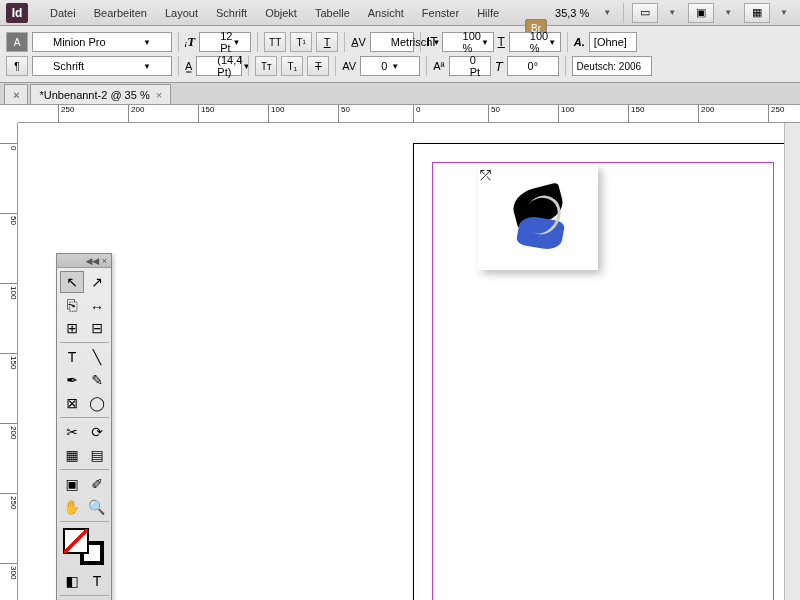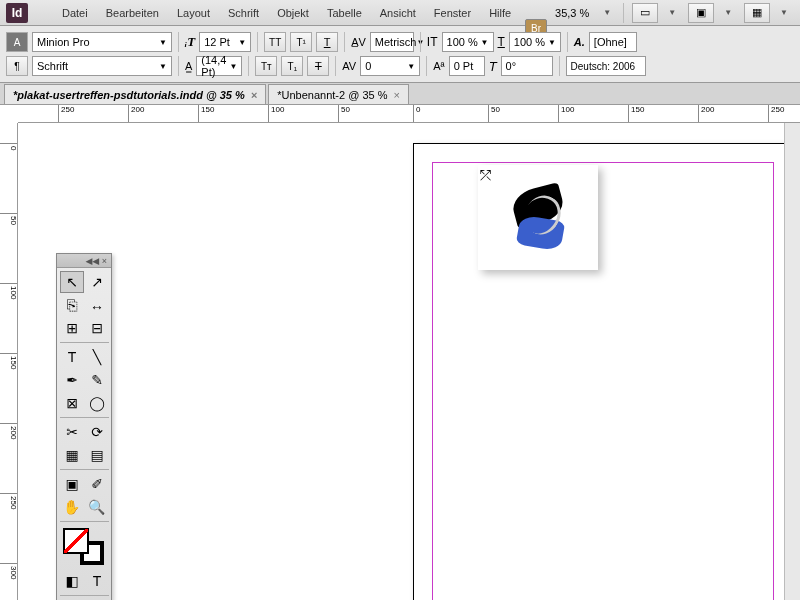--- a/index.html
+++ b/index.html
@@ -1,28 +1,28 @@
 <!DOCTYPE html>
 <html><head>
 <meta charset="utf-8">
 <style>
 * { margin: 0; padding: 0; box-sizing: border-box; font-family: Tahoma, Arial, sans-serif; font-size: 11px; }
 body { background: #fff; overflow: hidden; width: 800px; height: 600px; }
 .menubar { height: 26px; background: linear-gradient(#e8e8e8,#d8d8d8); border-bottom: 1px solid #999; display: flex; align-items: center; padding: 0 6px; gap: 2px; }
-.id-logo { width: 22px; height: 20px; background: #4a2a3e; color: #fff; font-weight: bold; font-size: 12px; display: flex; align-items: center; justify-content: center; border-radius: 2px; margin-right: 24px; }
+.id-logo { width: 22px; height: 20px; background: #4a2a3e; color: #fff; font-weight: bold; font-size: 12px; display: flex; align-items: center; justify-content: center; border-radius: 2px; margin-right: 12px; }
 .menu-item { padding: 4px 8px; color: #333; cursor: default; }
 .menu-right { margin-left: auto; display: flex; align-items: center; gap: 4px; }
 .br-badge { width: 22px; height: 18px; background: #b89050; color: #fff; font-size: 10px; display: flex; align-items: center; justify-content: center; border-radius: 2px; border: 1px solid #888; margin-top: 31px; }
 .zoom-val { font-size: 11px; padding: 0 4px; }
 .dd-arrow { font-size: 8px; color: #555; padding: 0 6px; }
 .view-btn { width: 26px; height: 20px; border: 1px solid #aaa; background: linear-gradient(#f8f8f8,#e0e0e0); display: flex; align-items: center; justify-content: center; margin-left: 2px; }
 .control-panel { background: #e8e8e8; border-bottom: 1px solid #999; padding: 4px 6px; }
 .cp-row { display: flex; align-items: center; gap: 4px; height: 24px; }
 .cp-btn { width: 22px; height: 20px; border: 1px solid #aaa; background: linear-gradient(#f8f8f8,#e0e0e0); display: flex; align-items: center; justify-content: center; font-size: 10px; }
-.cp-select { height: 20px; border: 1px solid #999; background: #fff; padding: 0 4px; display: flex; align-items: center; justify-content: space-between; }
+.cp-select { height: 20px; border: 1px solid #999; background: #fff; padding: 0 20px; display: flex; align-items: center; justify-content: space-between; }
 .cp-input { height: 20px; border: 1px solid #999; background: #fff; padding: 0 4px; display: flex; align-items: center; }
 .icon-glyph { font-family: 'Times New Roman', serif; font-style: italic; font-weight: bold; }
 .divider { width: 1px; height: 20px; background: #bbb; margin: 0 2px; }
 .tabs { height: 22px; background: #d4d4d4; border-bottom: 1px solid #999; display: flex; align-items: flex-end; padding-left: 4px; }
 .tab { height: 20px; background: #e8e8e8; border: 1px solid #999; border-bottom: none; padding: 0 8px; display: flex; align-items: center; gap: 6px; font-size: 10px; margin-right: 2px; }
 .tab-close { font-size: 11px; color: #777; cursor: default; }
 .ruler-h { height: 18px; background: #fff; border-bottom: 1px solid #999; position: relative; overflow: hidden; margin-left: 18px; }
 .ruler-h .tick { position: absolute; top: 0; height: 18px; border-left: 1px solid #888; font-size: 8px; padding-left: 2px; }
 .workspace { display: flex; height: calc(600px - 26px - 52px - 22px - 18px); }
 .ruler-v { width: 18px; background: #fff; border-right: 1px solid #999; position: relative; overflow: hidden; }
@@ -149,21 +149,20 @@
     <div class="cp-select" style="width:52px">
         <span>0°</span>
       </div>
     <div class="divider"></div>
     <div class="cp-input" style="width:80px;font-size:10px">Deutsch: 2006</div>
   </div>
 </div>
 
 <div class="tabs">
   <div class="tab" style="font-weight:bold;font-style:italic">
-    <span>*plakat-usertreffen-psdtutorials.indd @ 35 %</span>
     <span class="tab-close">×</span>
   </div>
   <div class="tab">
     <span>*Unbenannt-2 @ 35 %</span>
     <span class="tab-close">×</span>
   </div>
 </div>
 
 <div class="ruler-h" id="rulerH">
     <div class="tick" style="left: 40px;">250</div>

